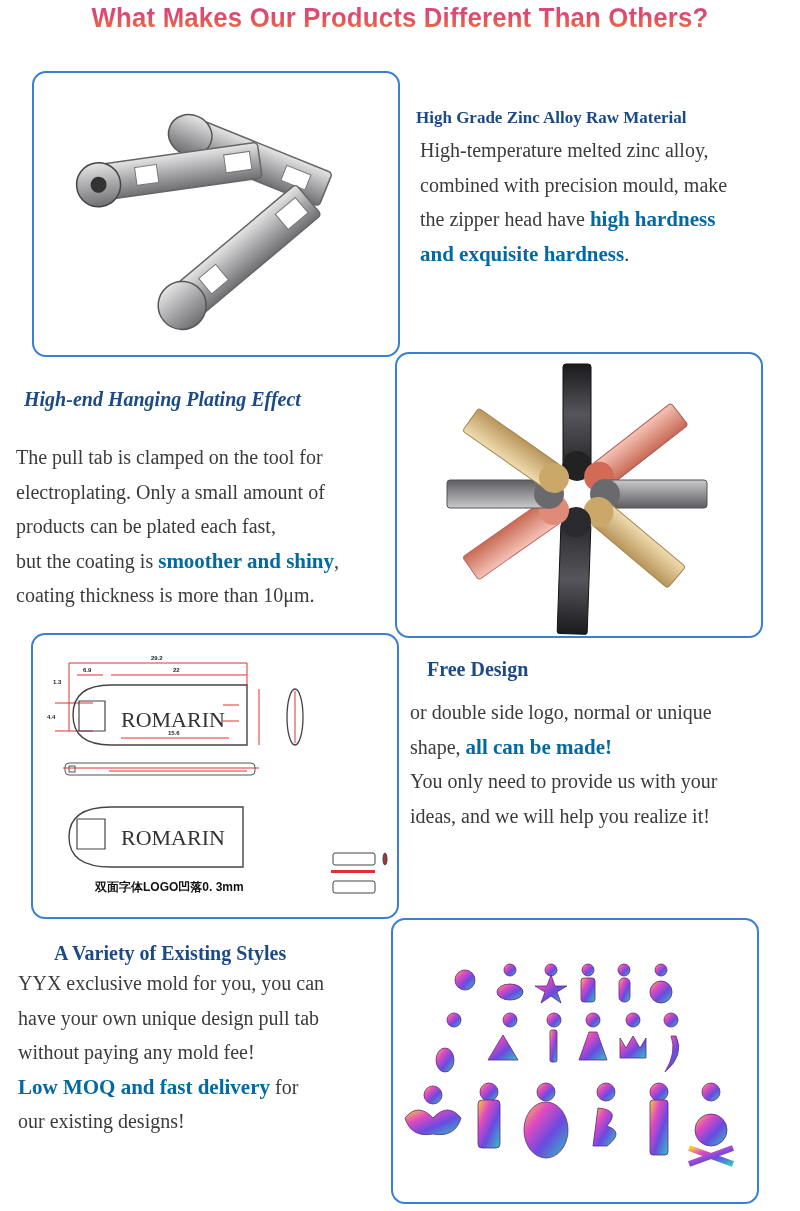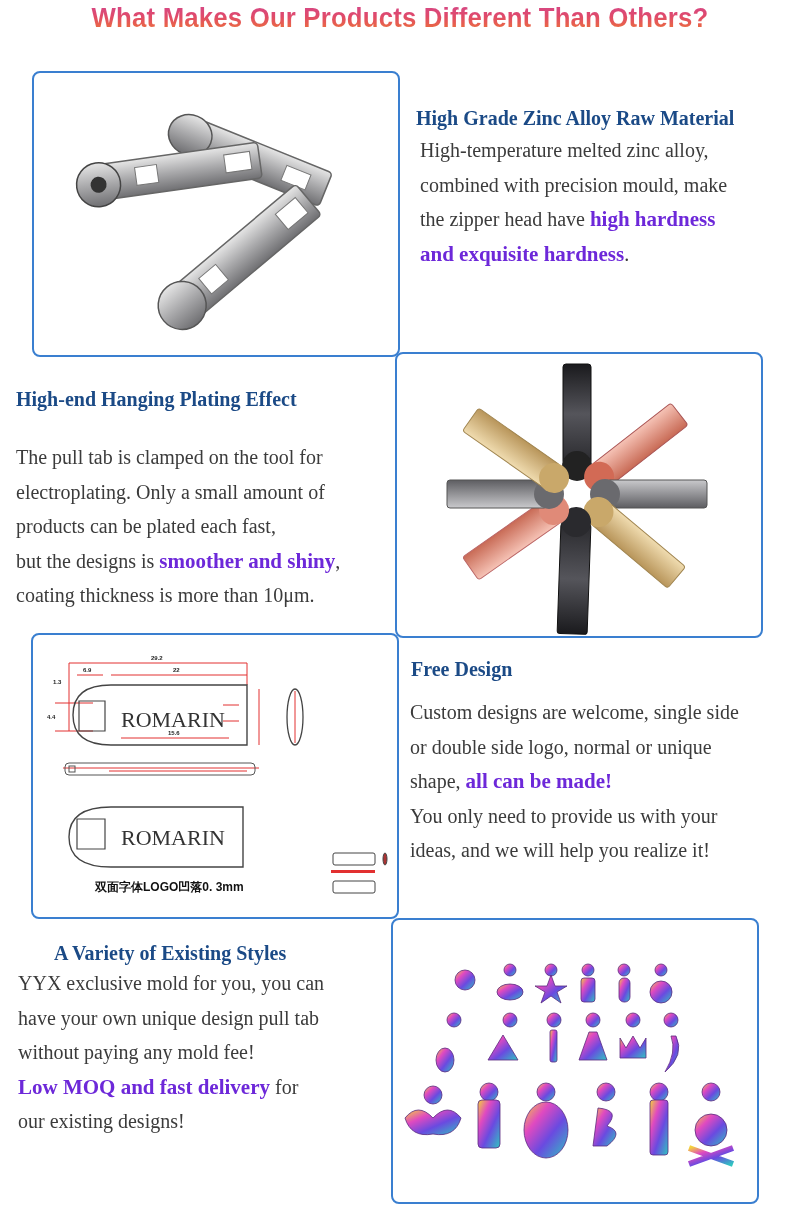--- a/index.html
+++ b/index.html
@@ -7,29 +7,29 @@
 
     .title {
       position: absolute; left: 0; top: 2px; width: 800px; text-align: center;
       font-family: "Liberation Sans", sans-serif; font-weight: bold; font-size: 28px; letter-spacing: 0.2px;
       background: linear-gradient(180deg, #d2468f 0%, #e04a6a 45%, #f07a2c 100%);
       -webkit-background-clip: text; background-clip: text; color: transparent;
       transform: scaleX(0.92); transform-origin: center;
     }
 
     .card {
-      position: absolute; border: 2.5px solid #3a7fd0; border-radius: 8px; background: #fff;
+      position: absolute; border: 2.5px solid #3a7fd0; border-radius: 14px; background: #fff;
       box-sizing: border-box; overflow: hidden;
     }
     .text-block { position: absolute; color: #3b3b3b; }
     .heading {
       font-weight: bold; color: #1b4a86; font-size: 20px; line-height: 26px; white-space: nowrap;
     }
     .body { font-size: 20px; line-height: 34.5px; white-space: nowrap; }
-    .hl { color: #6d28d9; font-weight: bold; font-size: 21px; }
+    .hl { color: #0369a1; font-weight: bold; font-size: 21px; }
 
     svg { display: block; }
   </style>
 </head>
 <body>
 
 <div class="title">What Makes Our Products Different Than Others?</div>
 
 <div class="card" style="left:32px;top:71px;width:368px;height:286px;">
   <svg width="364" height="282" viewBox="0 0 364 282">
@@ -58,36 +58,36 @@
     <g transform="translate(120,230) rotate(-40)">
       <rect x="25" y="0" width="160" height="40" rx="4" fill="url(#silv)" stroke="#666" stroke-width="1.5"></rect>
       <rect x="150" y="10" width="26" height="20" fill="#fff" stroke="#777"></rect>
       <rect x="50" y="10" width="22" height="20" fill="#fff" stroke="#777"></rect>
       <circle cx="20" cy="20" r="24" fill="url(#silv)" stroke="#555" stroke-width="1.5"></circle>
     </g>
   </svg>
 </div>
 
 <div class="text-block" style="left:416px;top:105px;">
-  <div class="heading" style="font-size:20px;">High Grade Zinc Alloy Raw Material</div>
+  <div class="heading" style="font-size:17px;">High Grade Zinc Alloy Raw Material</div>
   <div class="body" style="margin-top:2px;margin-left:4px;">
     <div>High-temperature melted zinc alloy,</div>
     <div>combined with precision mould,  make</div>
     <div><span>the zipper head have </span><span class="hl">high hardness</span></div>
     <div><span class="hl">and exquisite hardness</span><span>.</span></div>
   </div>
 </div>
 
 <div class="text-block" style="left:16px;top:386px;">
-  <div class="heading" style="">High-end Hanging Plating Effect</div>
+  <div class="heading" style="margin-left:8px;font-style:italic;">High-end Hanging Plating Effect</div>
   <div class="body" style="margin-top:28px;">
     <div>The pull tab is clamped on the tool for</div>
     <div>electroplating. Only a small amount of</div>
     <div>products can be plated each fast,</div>
-    <div><span>but the designs is </span><span class="hl">smoother and shiny</span><span>,</span></div>
+    <div><span>but the coating is </span><span class="hl">smoother and shiny</span><span>,</span></div>
     <div>coating thickness is more than 10μm.</div>
   </div>
 </div>
 
 <div class="card" style="left:395px;top:352px;width:368px;height:286px;">
   <svg width="364" height="282" viewBox="0 0 364 282">
     <defs>
       <linearGradient id="gold" x1="0" y1="0" x2="0" y2="1">
           <stop offset="0" stop-color="#f0dcb0"></stop>
           <stop offset="1" stop-color="#b8955a"></stop>
@@ -187,23 +187,22 @@
     <g stroke="#444" fill="none" stroke-width="1">
       <rect x="300" y="218" width="42" height="12" rx="2"></rect>
       <rect x="300" y="246" width="42" height="12" rx="2"></rect>
       <ellipse cx="352" cy="224" rx="2" ry="6" fill="#a33"></ellipse>
     </g>
     <rect x="298" y="235" width="44" height="3" fill="#e23030"></rect>
   </svg>
 </div>
 
 <div class="text-block" style="left:410px;top:656px;">
-  <div class="heading" style="margin-left:1px;">Free Design</div>
+  <div class="heading" style="margin-left:17px;">Free Design</div>
   <div class="body" style="margin-top:13px;">
-    <div>Custom designs are welcome, single side</div>
     <div>or double side logo, normal or unique</div>
     <div><span>shape, </span><span class="hl">all can be made!</span></div>
     <div>You only need to provide us with your</div>
     <div>ideas, and we will help you realize it!</div>
   </div>
 </div>
 
 <div class="text-block" style="left:18px;top:940px;">
   <div class="heading" style="margin-left:36px;">A Variety of Existing Styles</div>
   <div class="body" style="">

